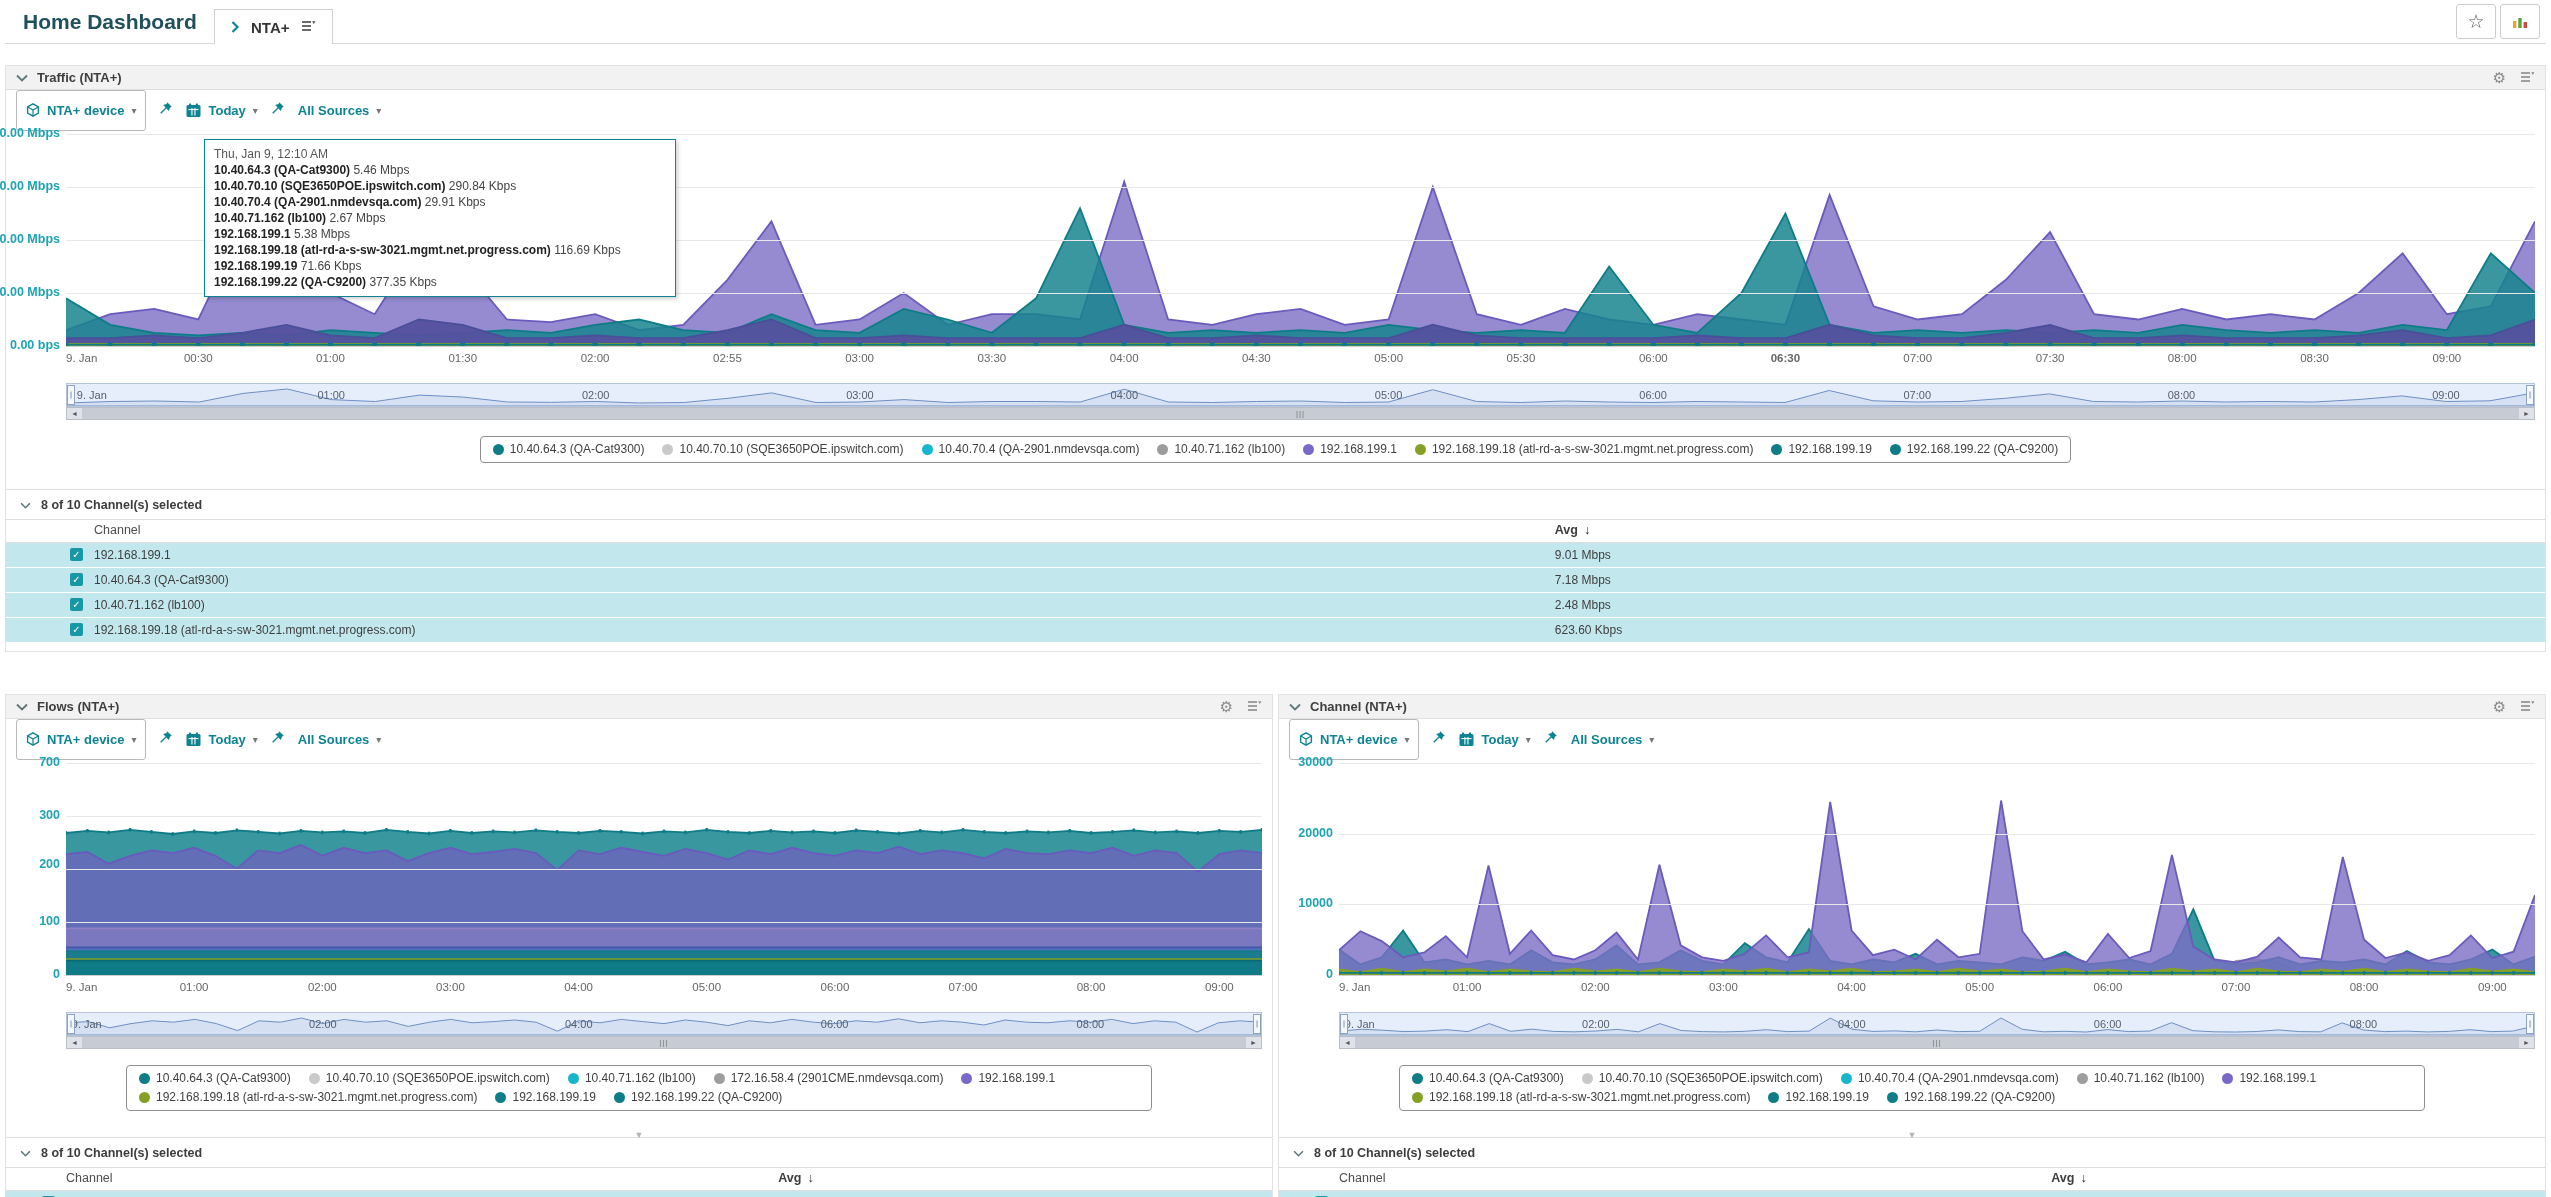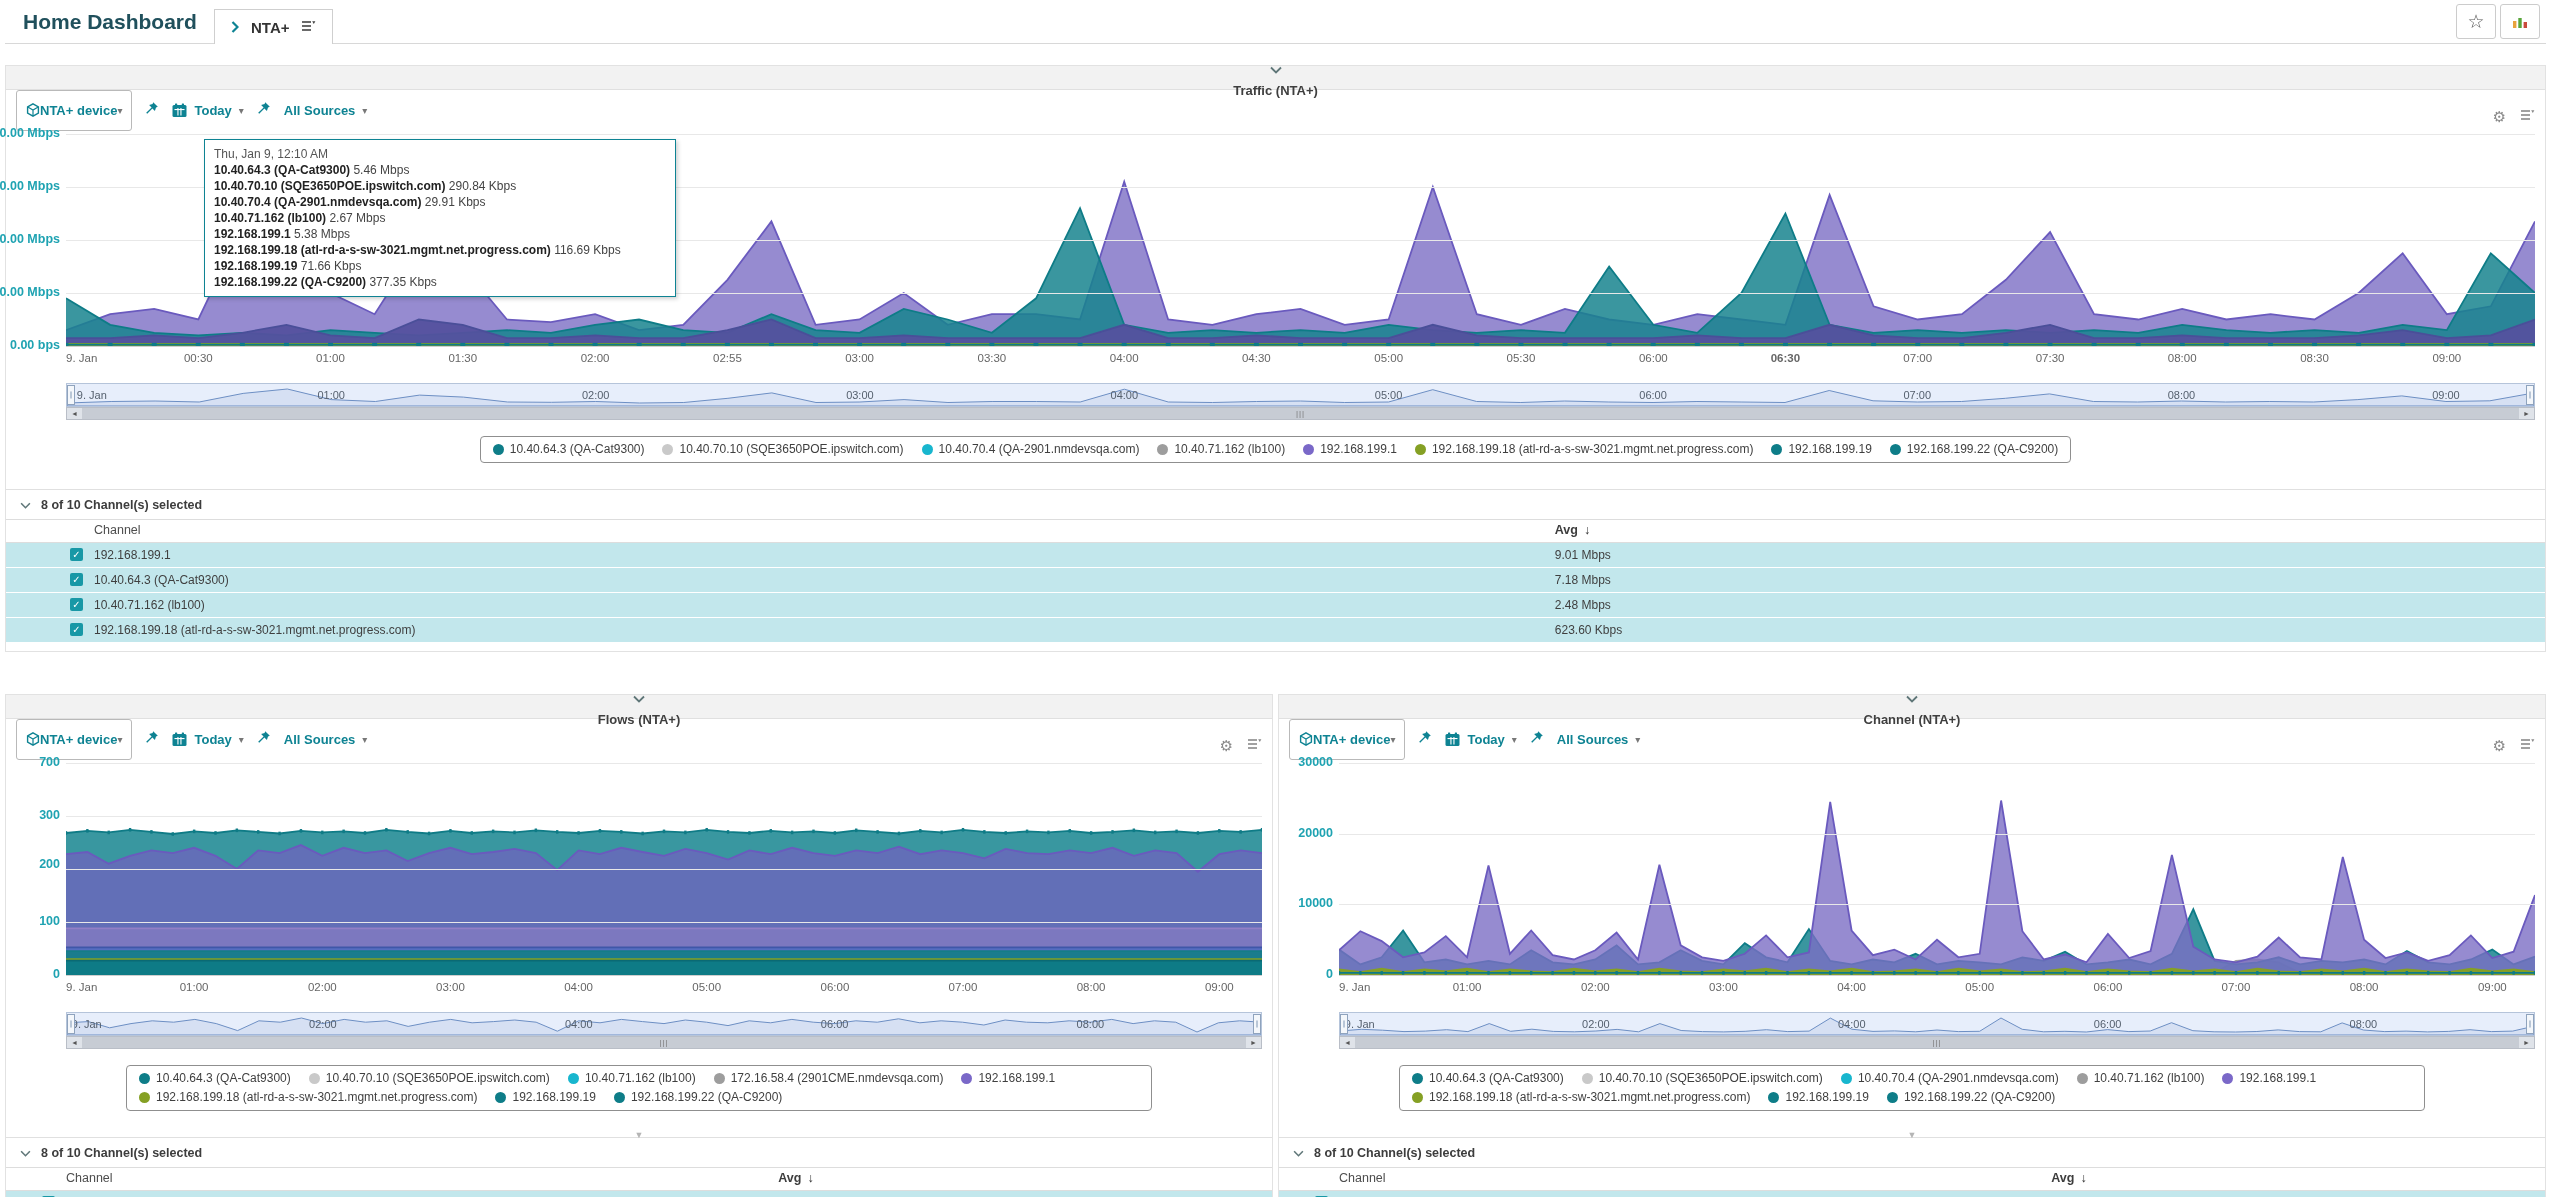--- a/index.html
+++ b/index.html
@@ -12,27 +12,27 @@
     display:flex;align-items:center;gap:12px;padding:0 16px;box-sizing:border-box;}
   .tab-label{font-size:15px;font-weight:700;color:#333;}
   .topbar-right{margin-left:auto;display:flex;gap:4px;margin-right:6px;}
   .icon-btn{width:38px;height:33px;border:1px solid #ccc;border-radius:3px;background:#fff;display:flex;align-items:center;justify-content:center;}
   .star-glyph{font-size:19px;color:#555;line-height:1;}
   
   .panel{border:1px solid #e2e2e2;background:#fff;box-sizing:border-box;}
   .panel-traffic{margin-top:21px;}
   .bottom{display:flex;gap:5px;margin-top:42px;}
   .bottom .panel{flex:1;min-width:0;}
-  .panel-hd{height:23px;background:#f2f2f2;border-bottom:1px solid #e0e0e0;display:flex;align-items:center;padding:0 10px;gap:9px;flex-direction:column;}
+  .panel-hd{height:23px;background:#f2f2f2;border-bottom:1px solid #e0e0e0;display:flex;align-items:center;padding:0 10px;gap:9px;}
   .panel-title{font-size:13px;font-weight:700;color:#3f3f3f;}
   .hd-icons{margin-left:auto;display:flex;gap:14px;align-items:center;}
   .gear{font-size:15px;color:#8a8a8a;line-height:1;}
   
   .toolbar{display:flex;align-items:center;padding:5px 10px;gap:13px;height:40px;box-sizing:border-box;}
-  .device-box{display:flex;align-items:center;border:1px solid #b9b9b9;border-radius:3px;padding:12px 9px;background:#fff;}
+  .device-box{display:flex;align-items:center;gap:7px;border:1px solid #b9b9b9;border-radius:3px;padding:12px 9px;background:#fff;}
   .tool-label{color:#0E8393;font-weight:700;font-size:13px;white-space:nowrap;}
   .caret{color:#777;font-size:10px;}
   .drop{display:flex;align-items:center;gap:7px;}
   
   .chart-block{margin-top:4px;}
   .chart-row{display:flex;}
   .ylabels{width:60px;position:relative;flex:none;}
   .ylab{position:absolute;right:6px;font-size:12.5px;font-weight:600;color:#1FA3B2;white-space:nowrap;}
   .plot{flex:1;position:relative;height:212px;margin-right:10px;border-bottom:1px solid #cfcfcf;}
   .grid{position:absolute;left:0;right:0;height:1px;background:#e8e8e8;}

